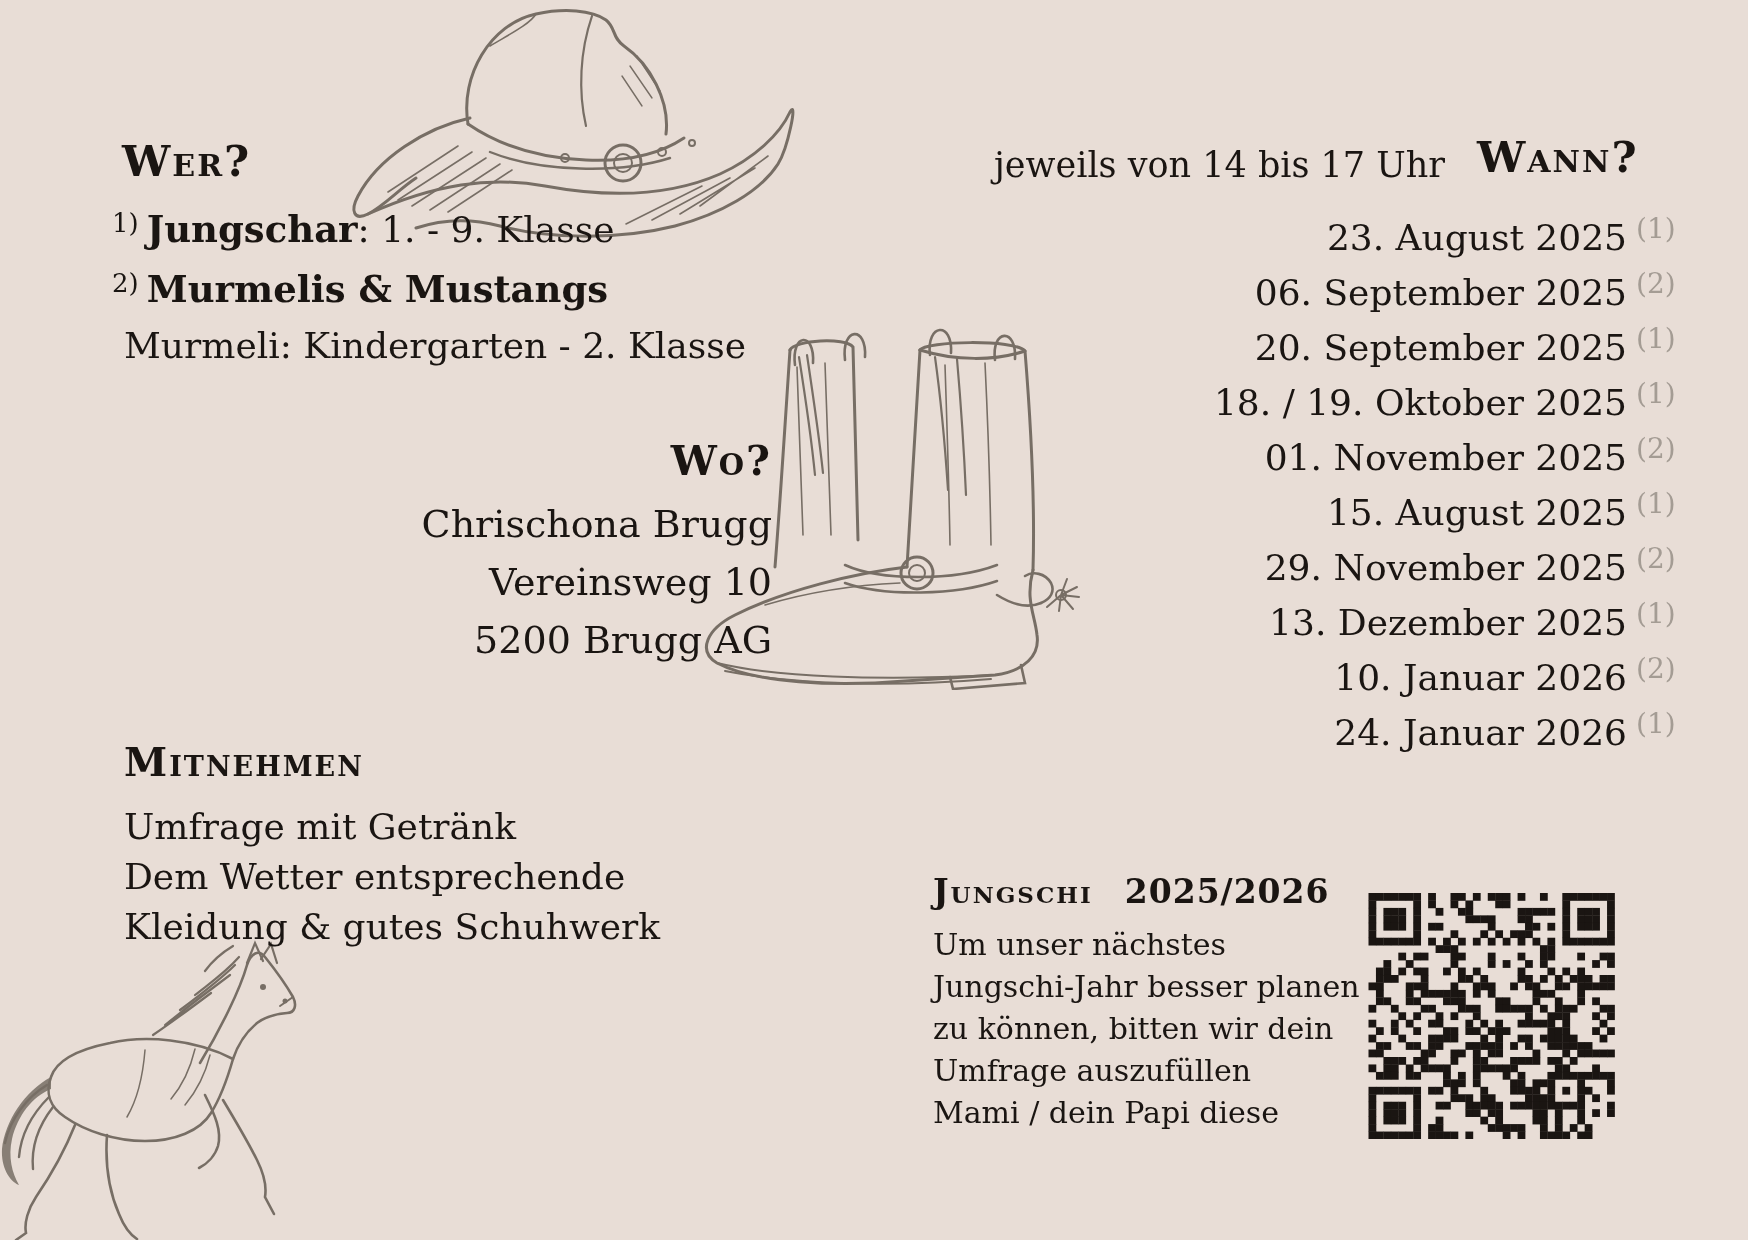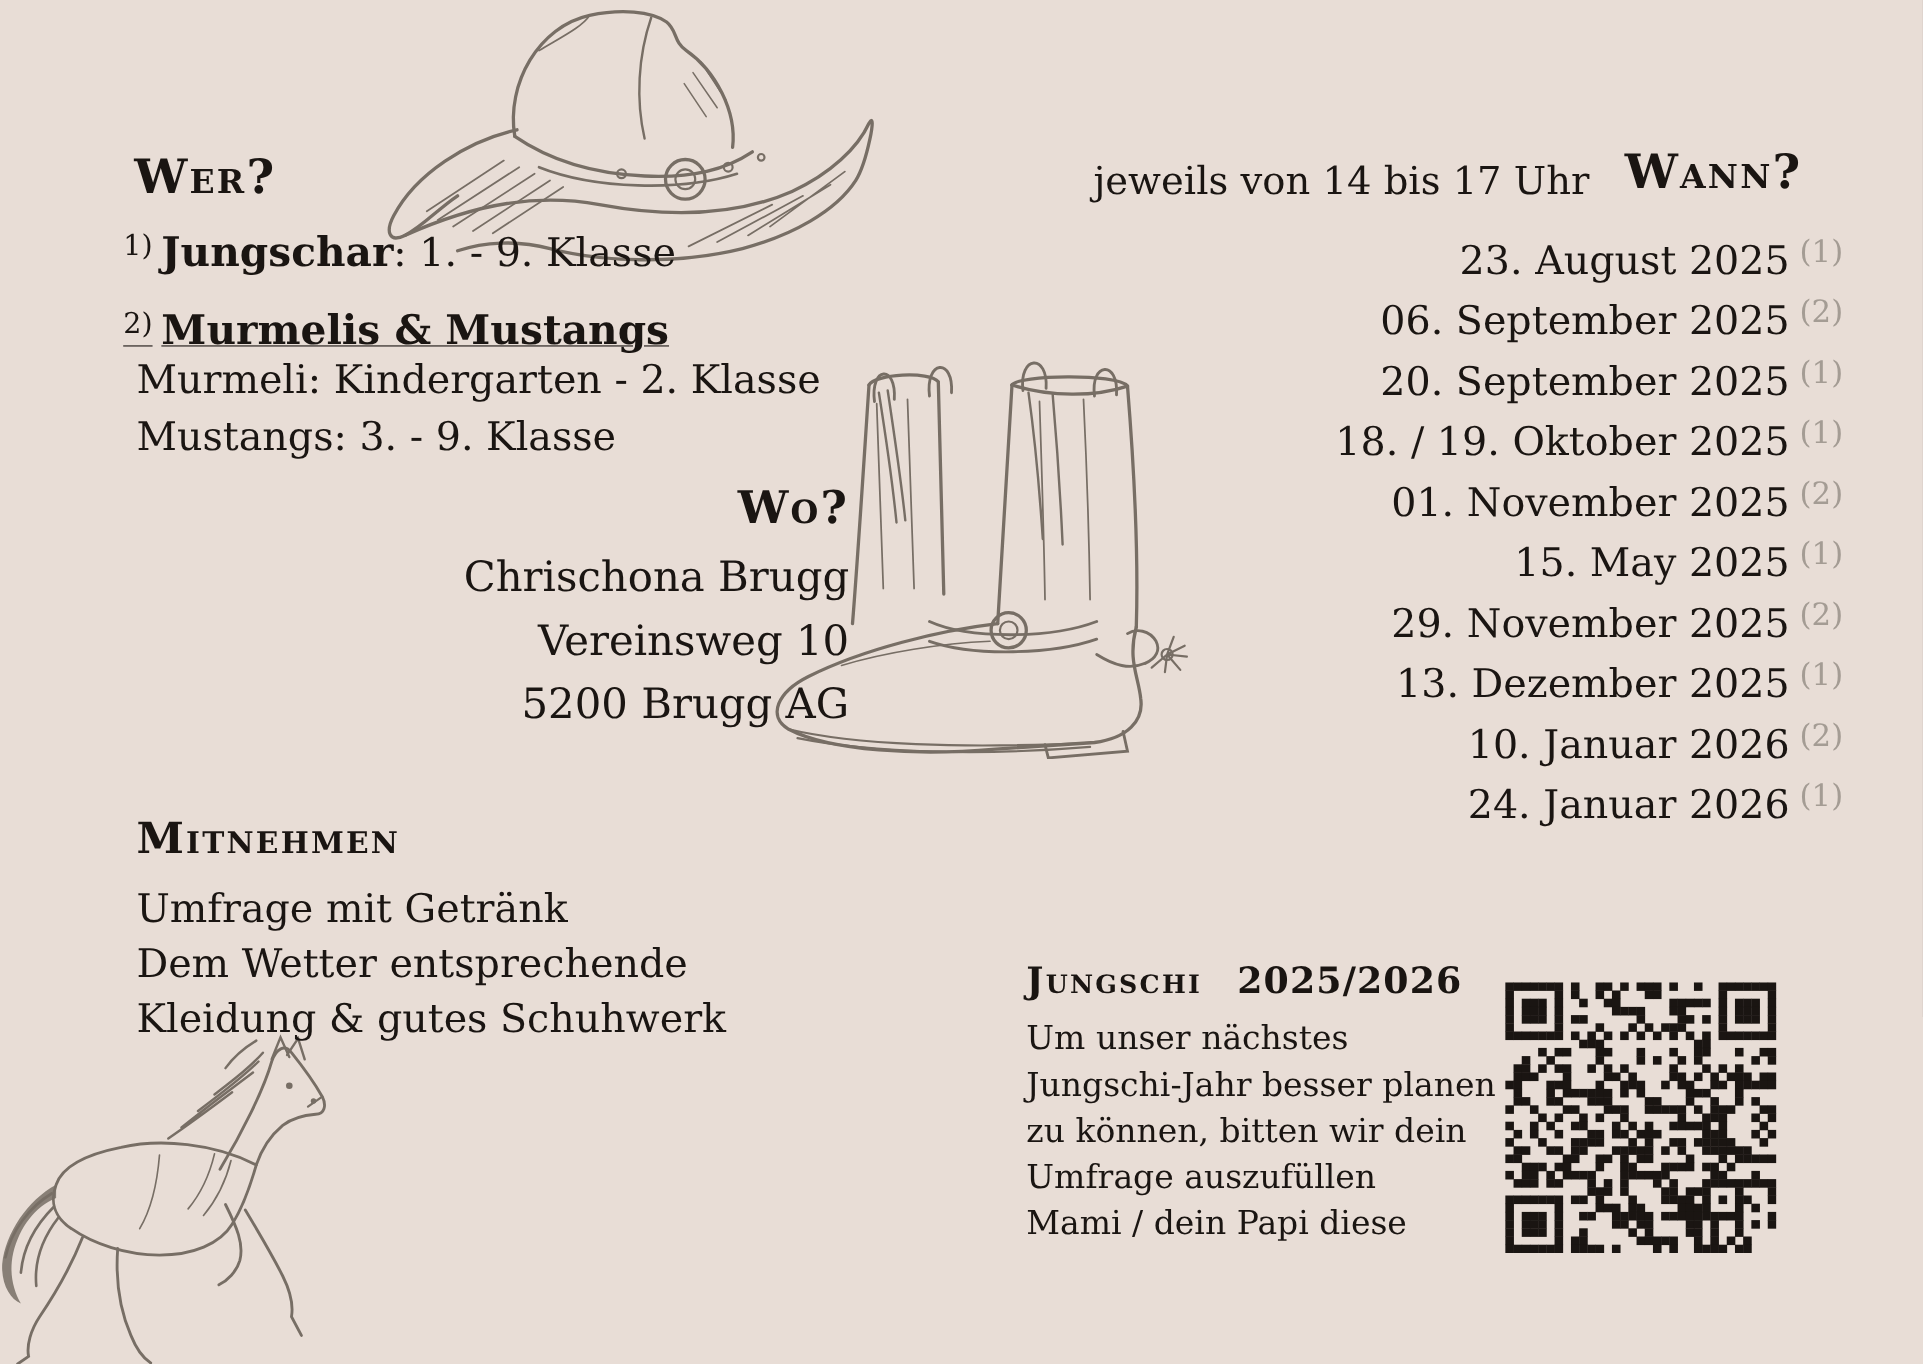--- a/index.html
+++ b/index.html
@@ -141,25 +141,24 @@
 
       <path d="M215,120 C210,140 200,158 190,170 M200,114 C195,135 186,152 176,164 M150,115 C148,140 142,165 132,182" stroke-width="1.5"></path>
     </svg>
   </div>
 
   <div class="abs smallcaps heading-xl" style="left:122px;top:138px;">Wer?</div>
 
   <div class="who-item" style="top:207px;">
     <span class="sup-marker">1)</span><span class="slab-bold">Jungschar</span><span class="who-rest">: 1. - 9. Klasse</span>
   </div>
-  <div class="who-item" style="top:278px;text-decoration:underline;">
+  <div class="who-item" style="top:267px;">
     <span class="sup-marker">2)</span><span class="slab-bold">Murmelis &amp; Mustangs</span><span class="who-rest"></span>
   </div>
   <div class="who-detail" style="top:325px;">Murmeli: Kindergarten - 2. Klasse</div>
-  <div class="who-detail" style="top:377px;">Mustangs: 3. - 9. Klasse</div>
 
   <div class="abs" style="left:994px;top:145px;font-size:35px;white-space:nowrap;">jeweils von 14 bis 17 Uhr</div>
   <div class="abs smallcaps heading-xl" style="left:1477px;top:134px;">Wann?</div>
 
   <div class="abs dates">
 
       <div class="date-row">
         <span class="date-text">23. August 2025</span>
         <span class="date-marker">(1)</span>
       </div>
@@ -178,21 +177,21 @@
         <span class="date-text">18. / 19. Oktober 2025</span>
         <span class="date-marker">(1)</span>
       </div>
 
       <div class="date-row">
         <span class="date-text">01. November 2025</span>
         <span class="date-marker">(2)</span>
       </div>
 
       <div class="date-row">
-        <span class="date-text">15. May 2025</span>
+        <span class="date-text">15. August 2025</span>
         <span class="date-marker">(1)</span>
       </div>
 
       <div class="date-row">
         <span class="date-text">29. November 2025</span>
         <span class="date-marker">(2)</span>
       </div>
 
       <div class="date-row">
         <span class="date-text">13. Dezember 2025</span>

